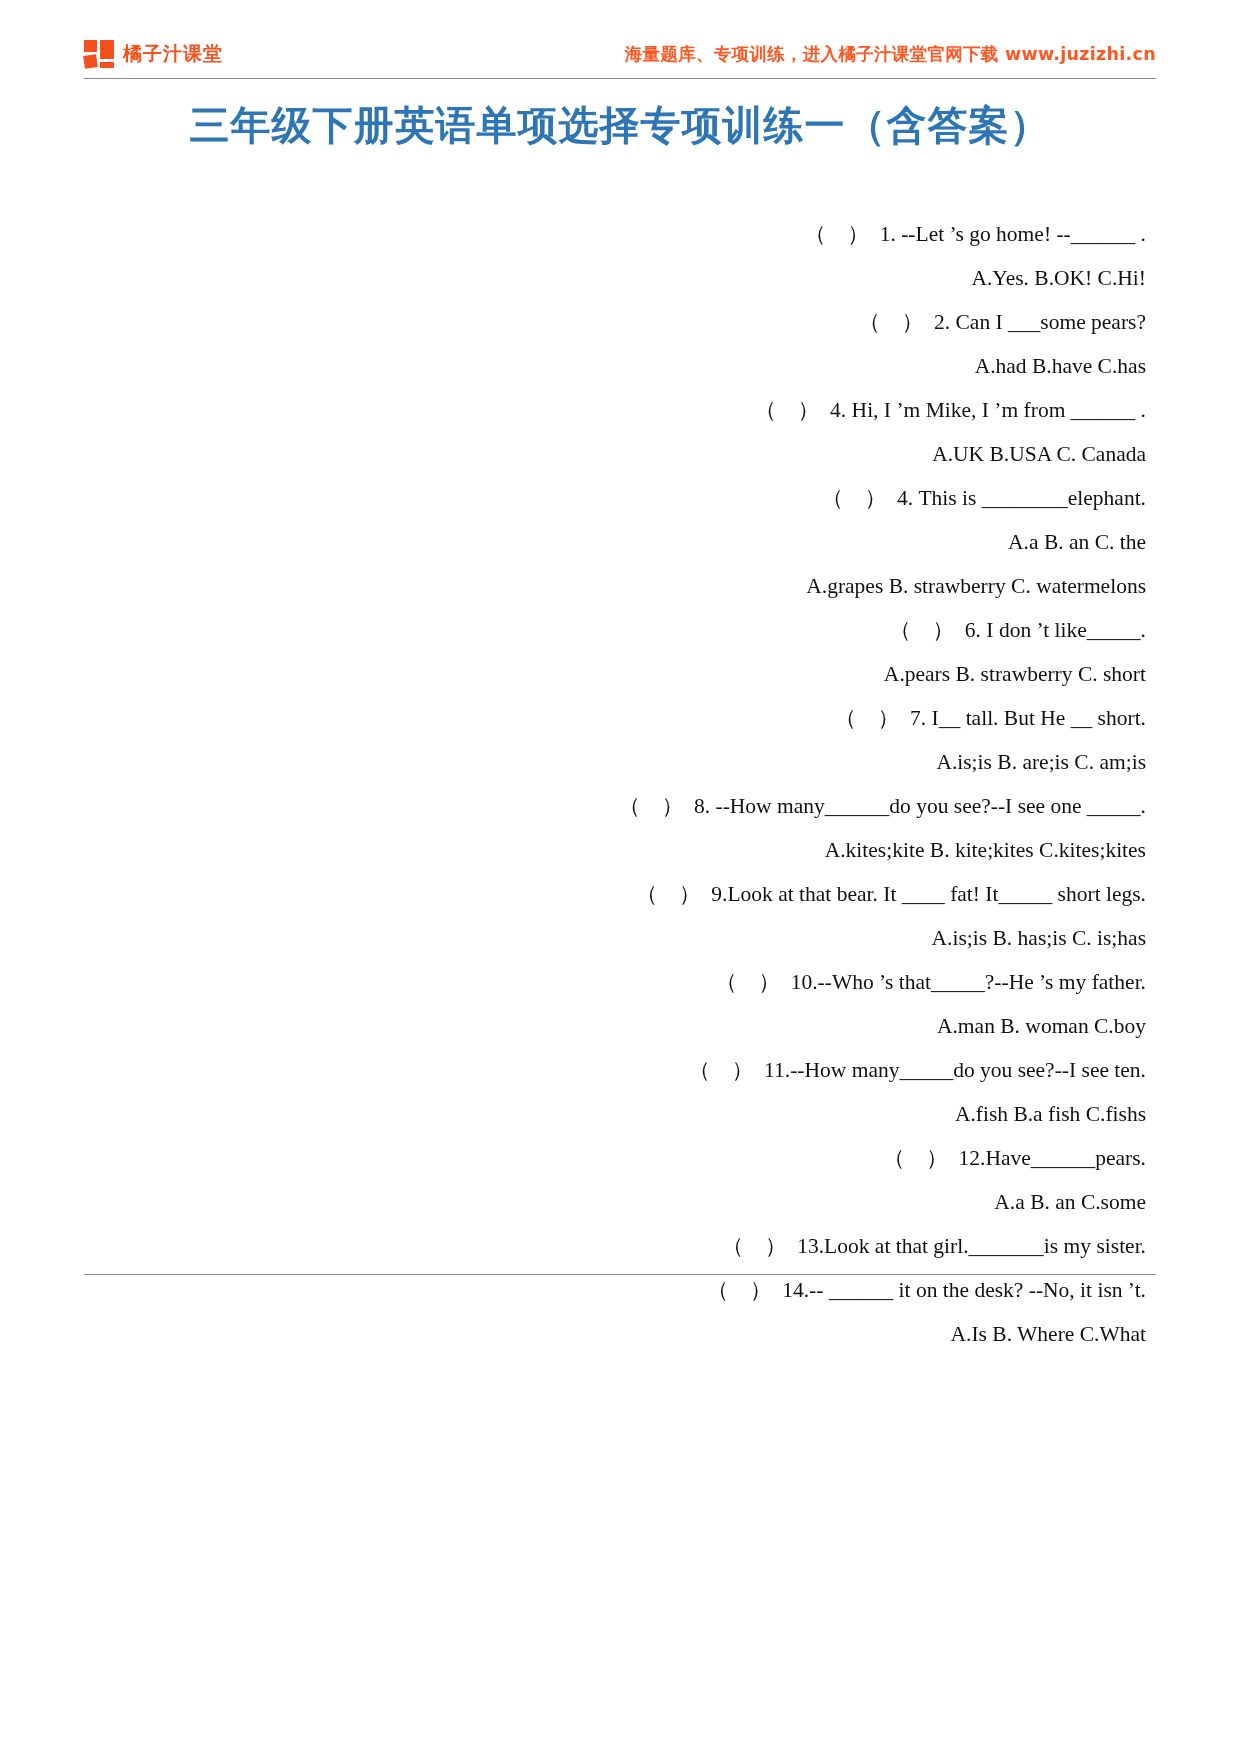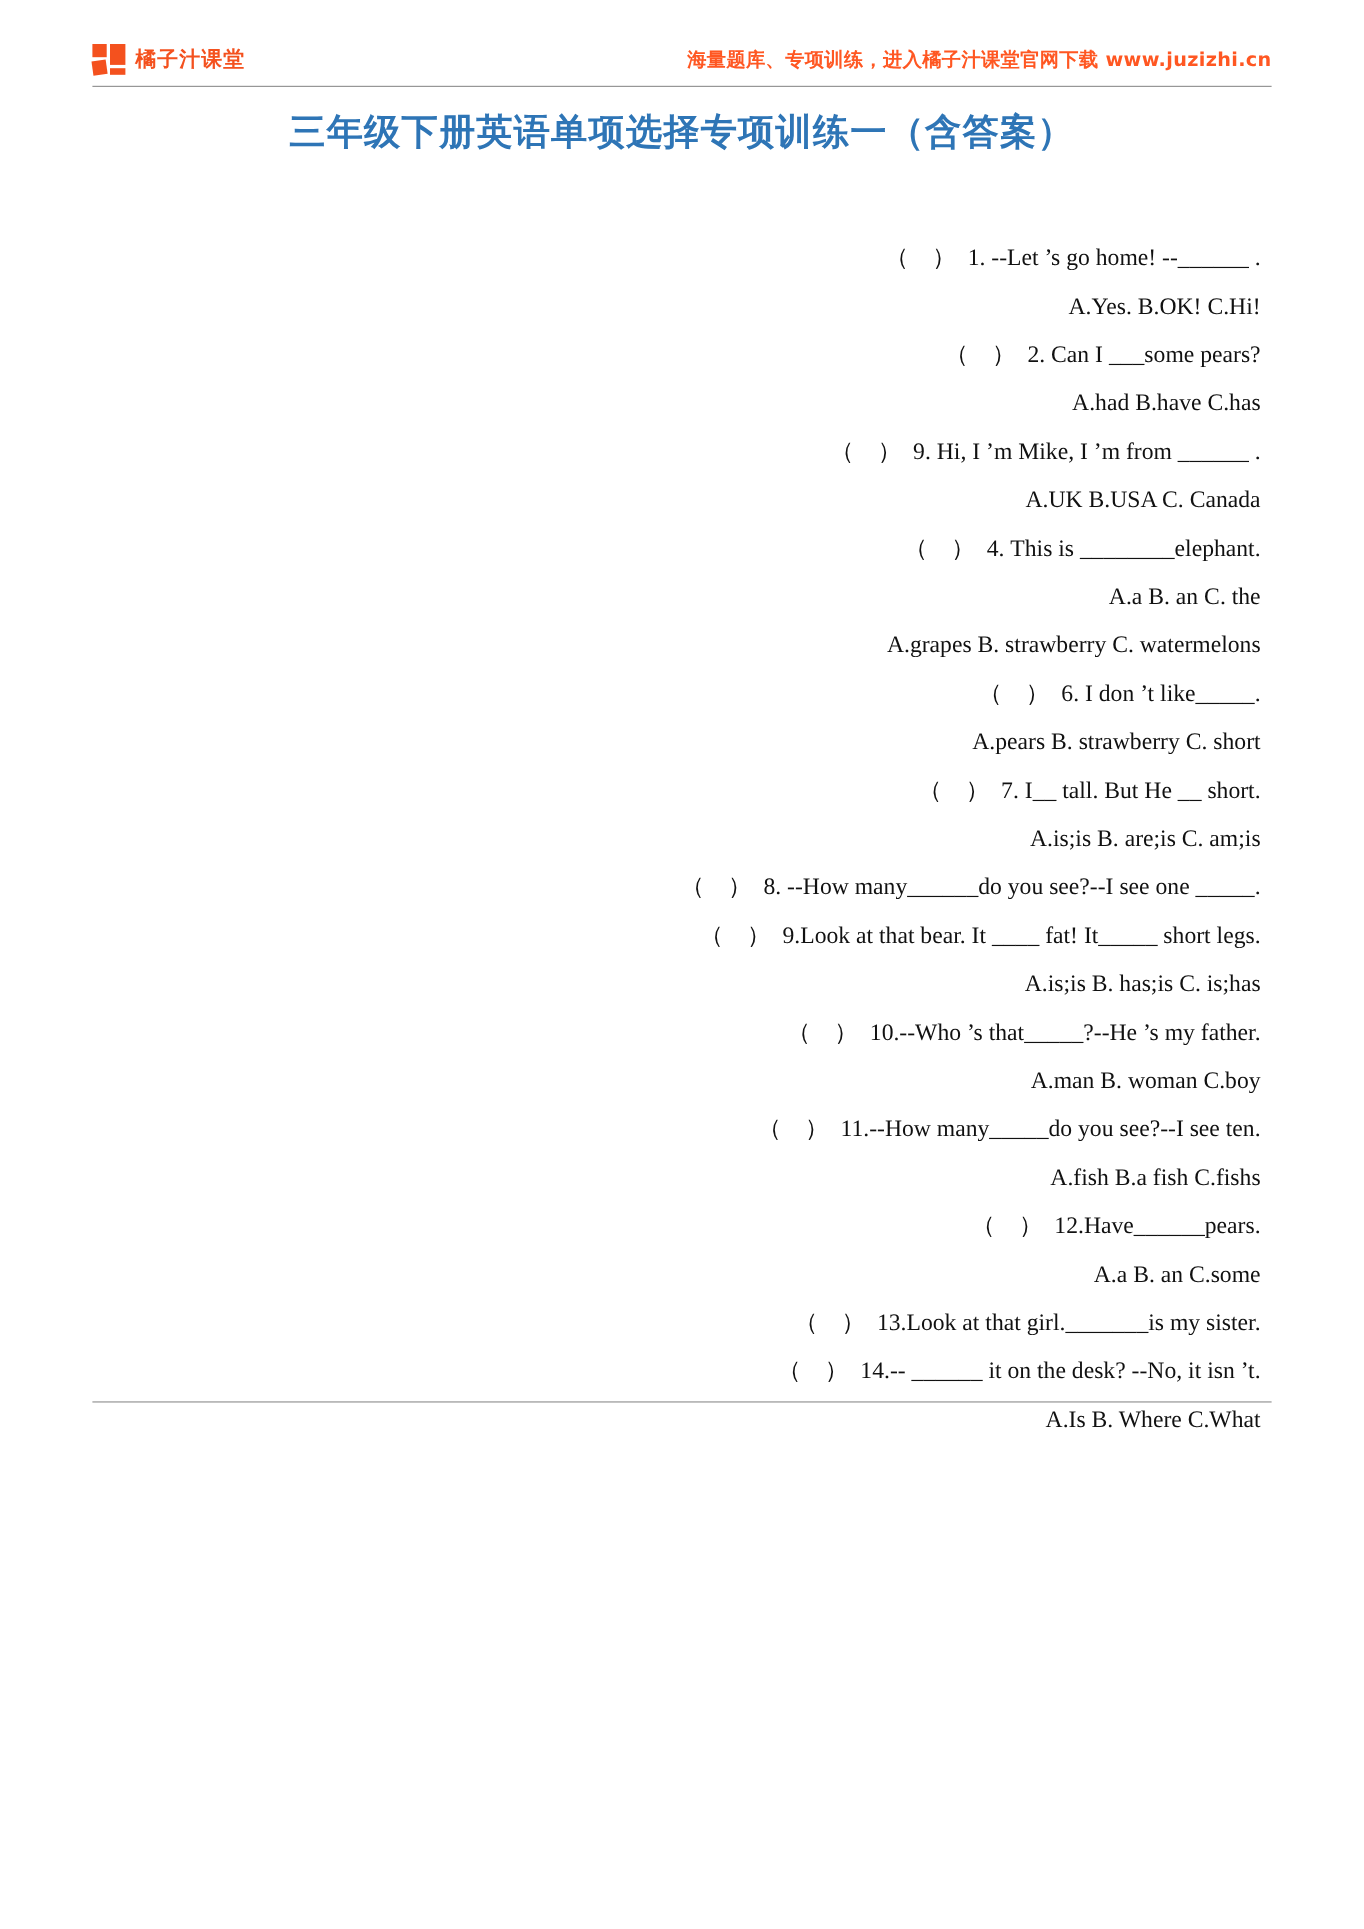--- a/index.html
+++ b/index.html
@@ -84,21 +84,21 @@
 
   
   .doc-title {
     position: absolute;
     top: 98px;
     left: 0;
     width: 1240px;
     text-align: center;
     font-family: "DejaVu Serif", serif;
     font-weight: bold;
-    font-size: 33px;
+    font-size: 40px;
     color: #2E75B6;
     letter-spacing: 1px;
     white-space: nowrap;
   }
 
   
   .content {
     position: absolute;
     top: 212px;
     left: 96px;
@@ -180,35 +180,36 @@
   <div class="doc-title">三年级下册英语单项选择专项训练一（含答案）</div>
 
   <div class="content">
 
     <div class="qline">（    ）  1. --Let ’s go home! --______ .</div>
     <div class="oline">A.Yes. B.OK! C.Hi!</div>
 
     <div class="qline">（    ）  2. Can I ___some pears?</div>
     <div class="oline">A.had B.have C.has</div>
 
-    <div class="qline">（    ）  9. Hi, I ’m Mike, I ’m from ______ .</div>
+    <div class="qline">（    ）  4. Hi, I ’m Mike, I ’m from ______ .</div>
     <div class="oline">A.UK B.USA C. Canada</div>
 
     <div class="qline">（    ）  4. This is ________elephant.</div>
     <div class="oline">A.a B. an C. the</div>
 
     <div class="oline">A.grapes B. strawberry C. watermelons</div>
 
     <div class="qline">（    ）  6. I don ’t like_____.</div>
     <div class="oline">A.pears B. strawberry C. short</div>
 
     <div class="qline">（    ）  7. I__ tall. But He __ short.</div>
     <div class="oline">A.is;is B. are;is C. am;is</div>
 
     <div class="qline">（    ）  8. --How many______do you see?--I see one _____.</div>
+    <div class="oline">A.kites;kite B. kite;kites C.kites;kites</div>
 
     <div class="qline">（    ）  9.Look at that bear. It ____ fat! It_____ short legs.</div>
     <div class="oline">A.is;is B. has;is C. is;has</div>
 
     <div class="qline">（    ）  10.--Who ’s that_____?--He ’s my father.</div>
     <div class="oline">A.man B. woman C.boy</div>
 
     <div class="qline">（    ）  11.--How many_____do you see?--I see ten.</div>
     <div class="oline">A.fish B.a fish C.fishs</div>
 

